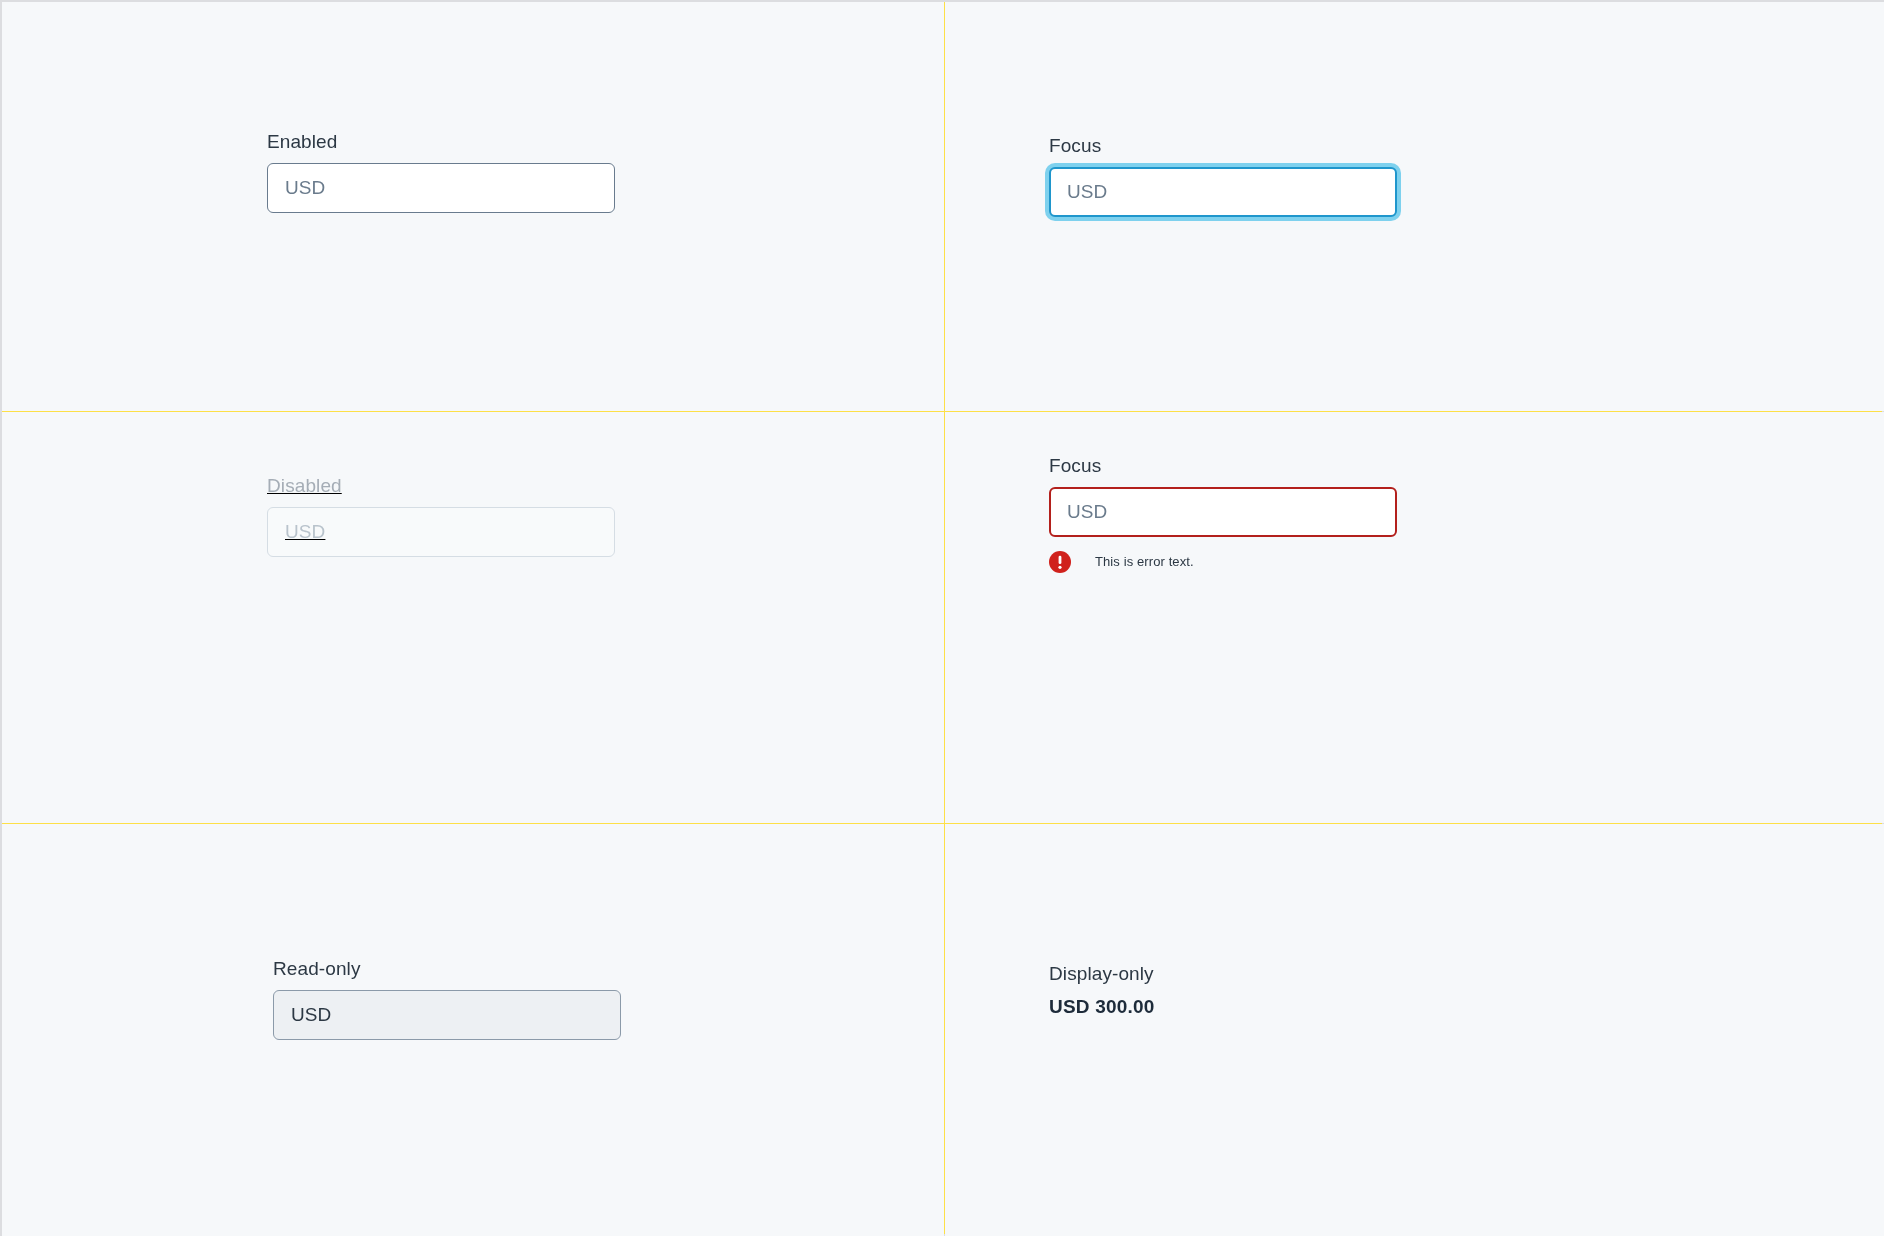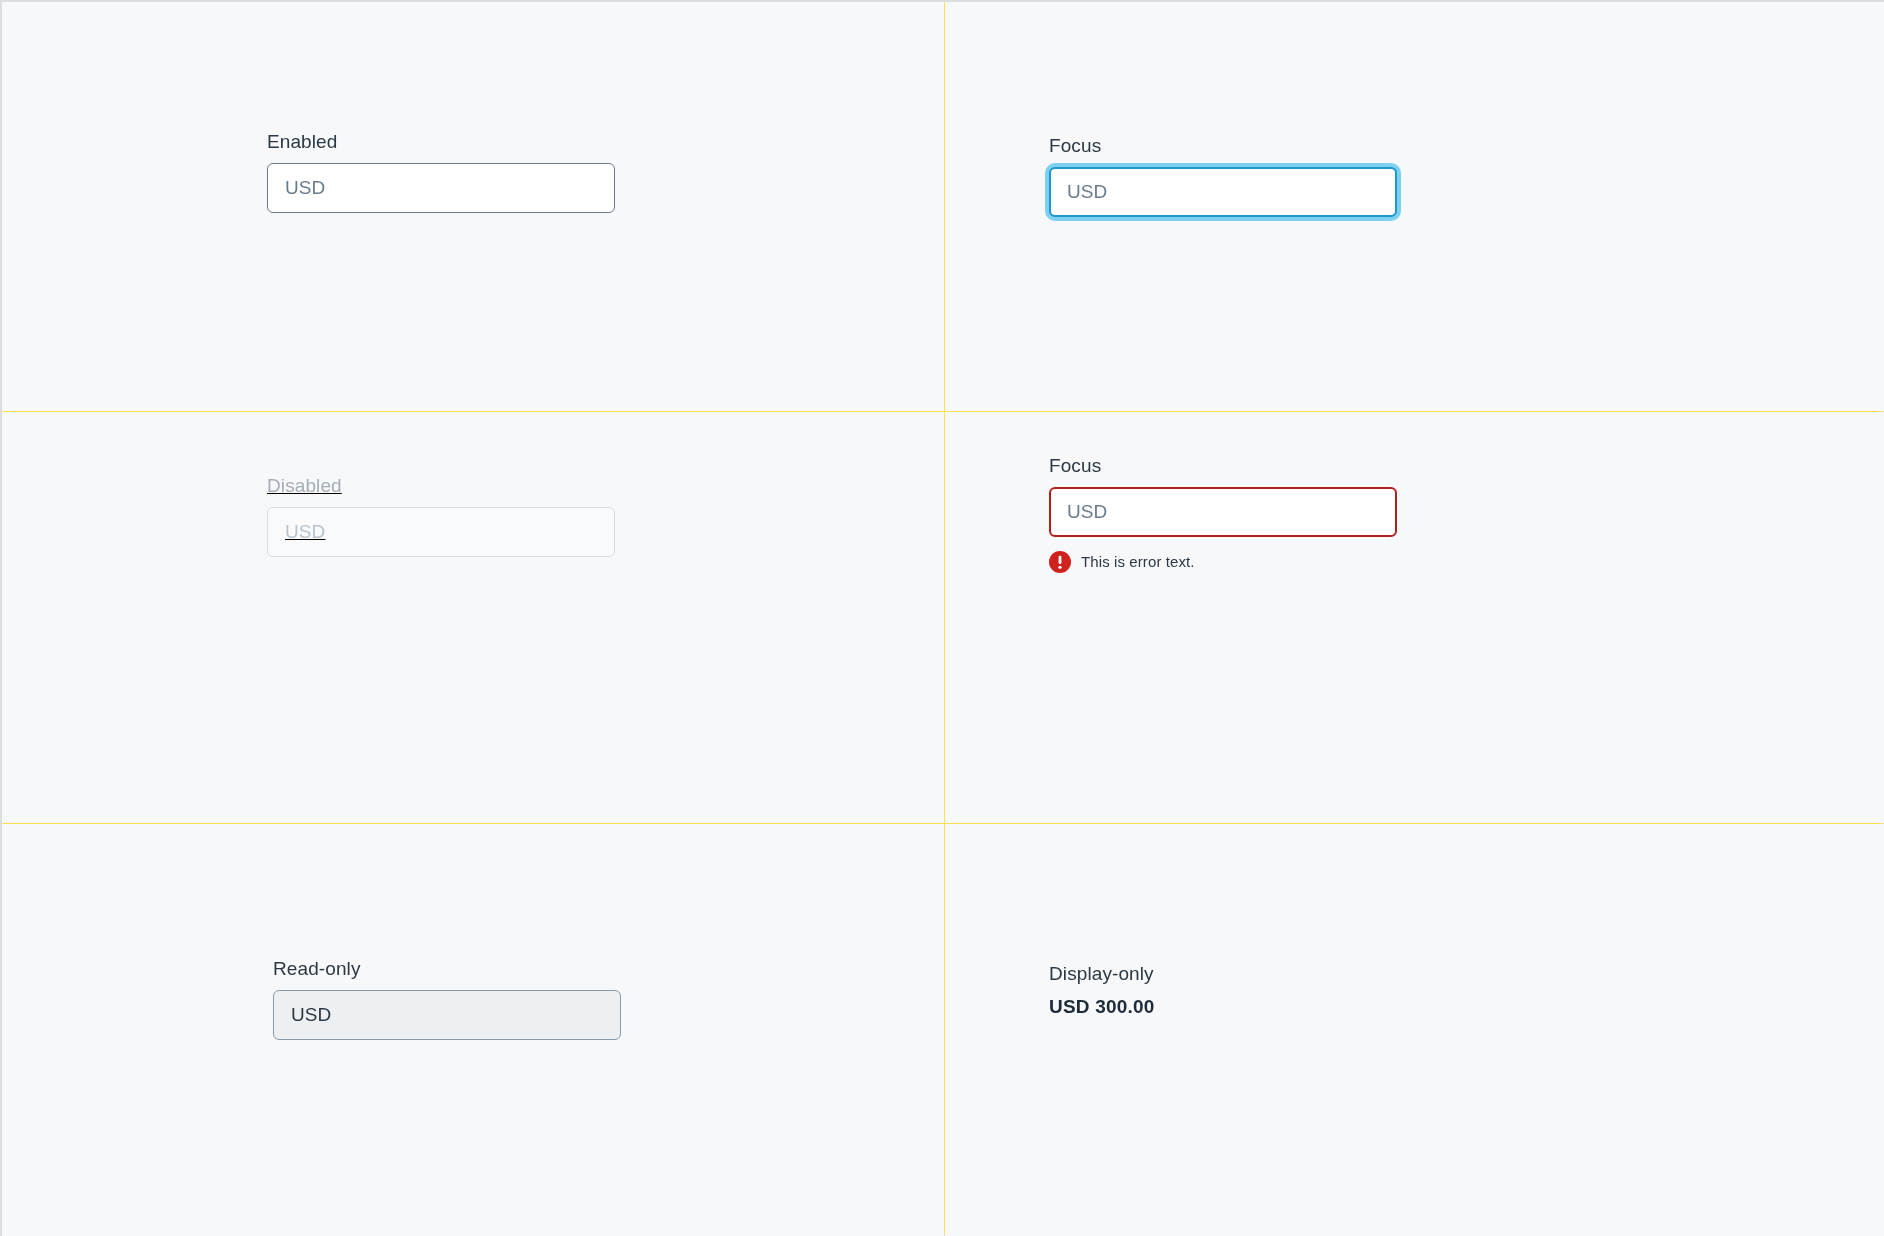--- a/index.html
+++ b/index.html
@@ -96,25 +96,26 @@
   }
 
   .error-icon {
     width: 22px;
     height: 22px;
     flex: 0 0 22px;
     display: block;
   }
 
   .error-text {
-    font-size: 15px;
+    font-size: 13px;
     line-height: 22px;
     color: #2c3844;
     letter-spacing: 0.1px;
     white-space: nowrap;
+    margin-left: 14px;
   }
 
   .display-value {
     font-size: 19px;
     line-height: 24px;
     font-weight: bold;
     color: #1d2b3a;
     letter-spacing: 0.2px;
     white-space: nowrap;
   }

